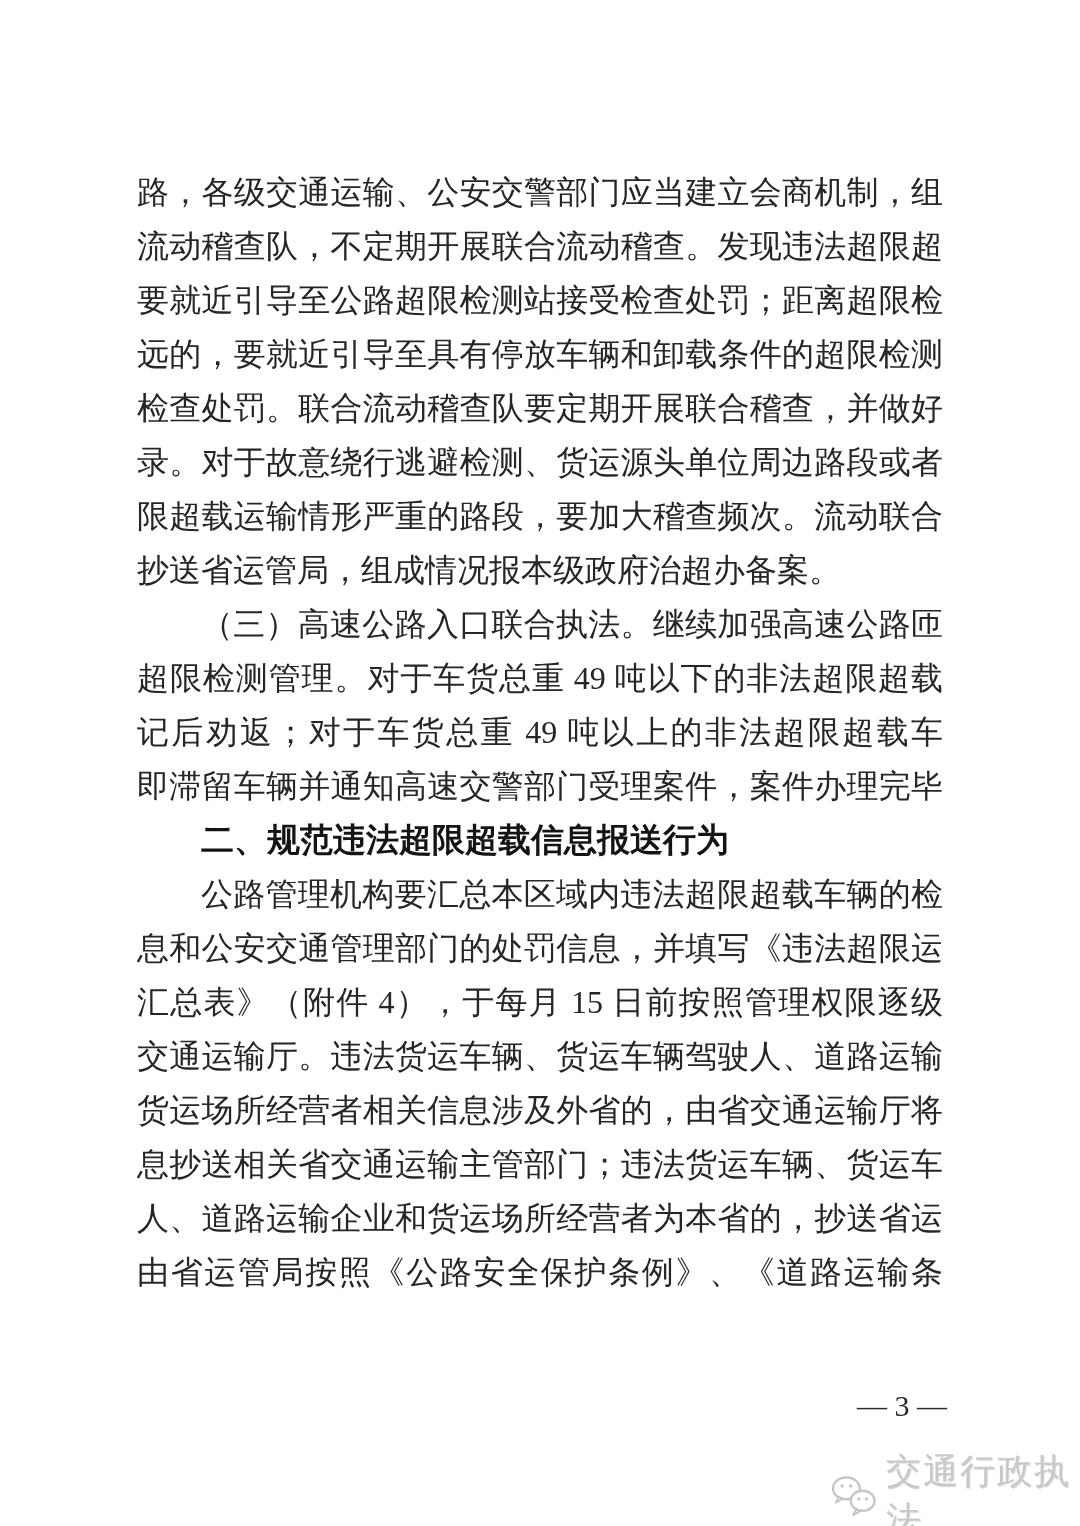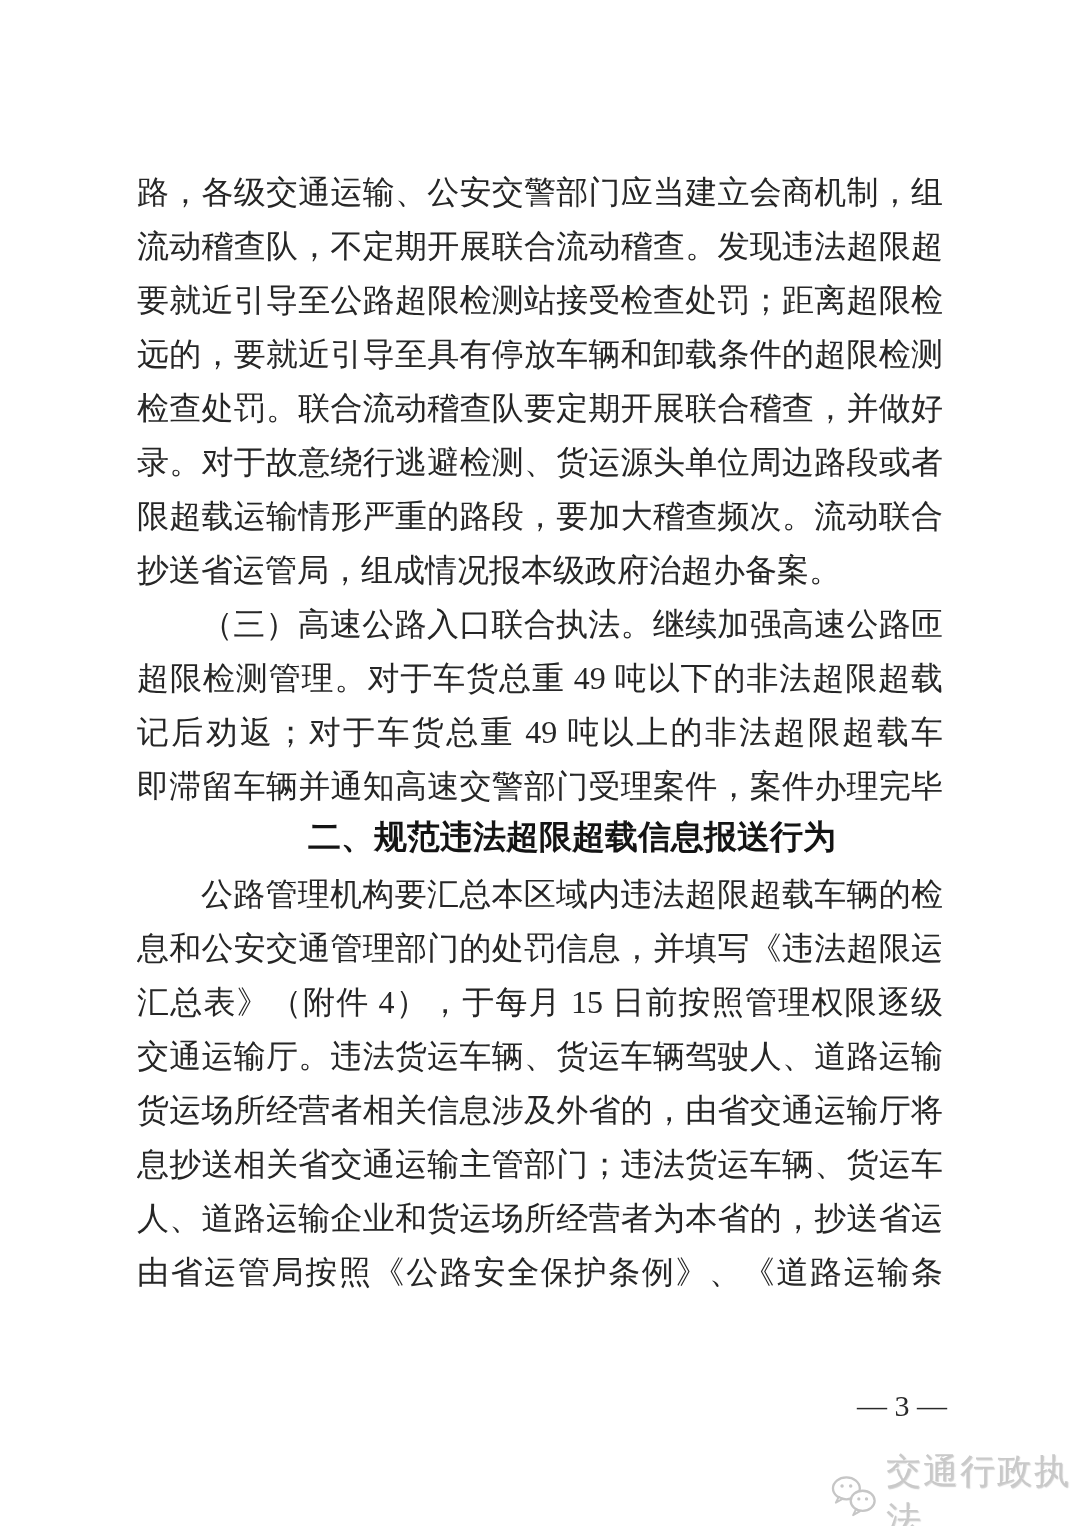--- a/index.html
+++ b/index.html
@@ -30,25 +30,24 @@
     overflow: hidden;
   }
   .line.justify {
     text-align: justify;
     text-align-last: justify;
   }
   .line.indent {
     padding-left: 64px;
   }
   .line.heading {
-    font-family: Liberation Mono, monospace;
+    font-family: Liberation Serif, serif;
     font-weight: 700;
     font-size: 33px;
     color: #141414;
-    text-align: center;
   }
   .pagenum {
     position: absolute;
     left: 818px;
     top: 1386px;
     width: 168px;
     text-align: center;
     font-size: 30px;
     line-height: 40px;
     color: #2a2a2a;

